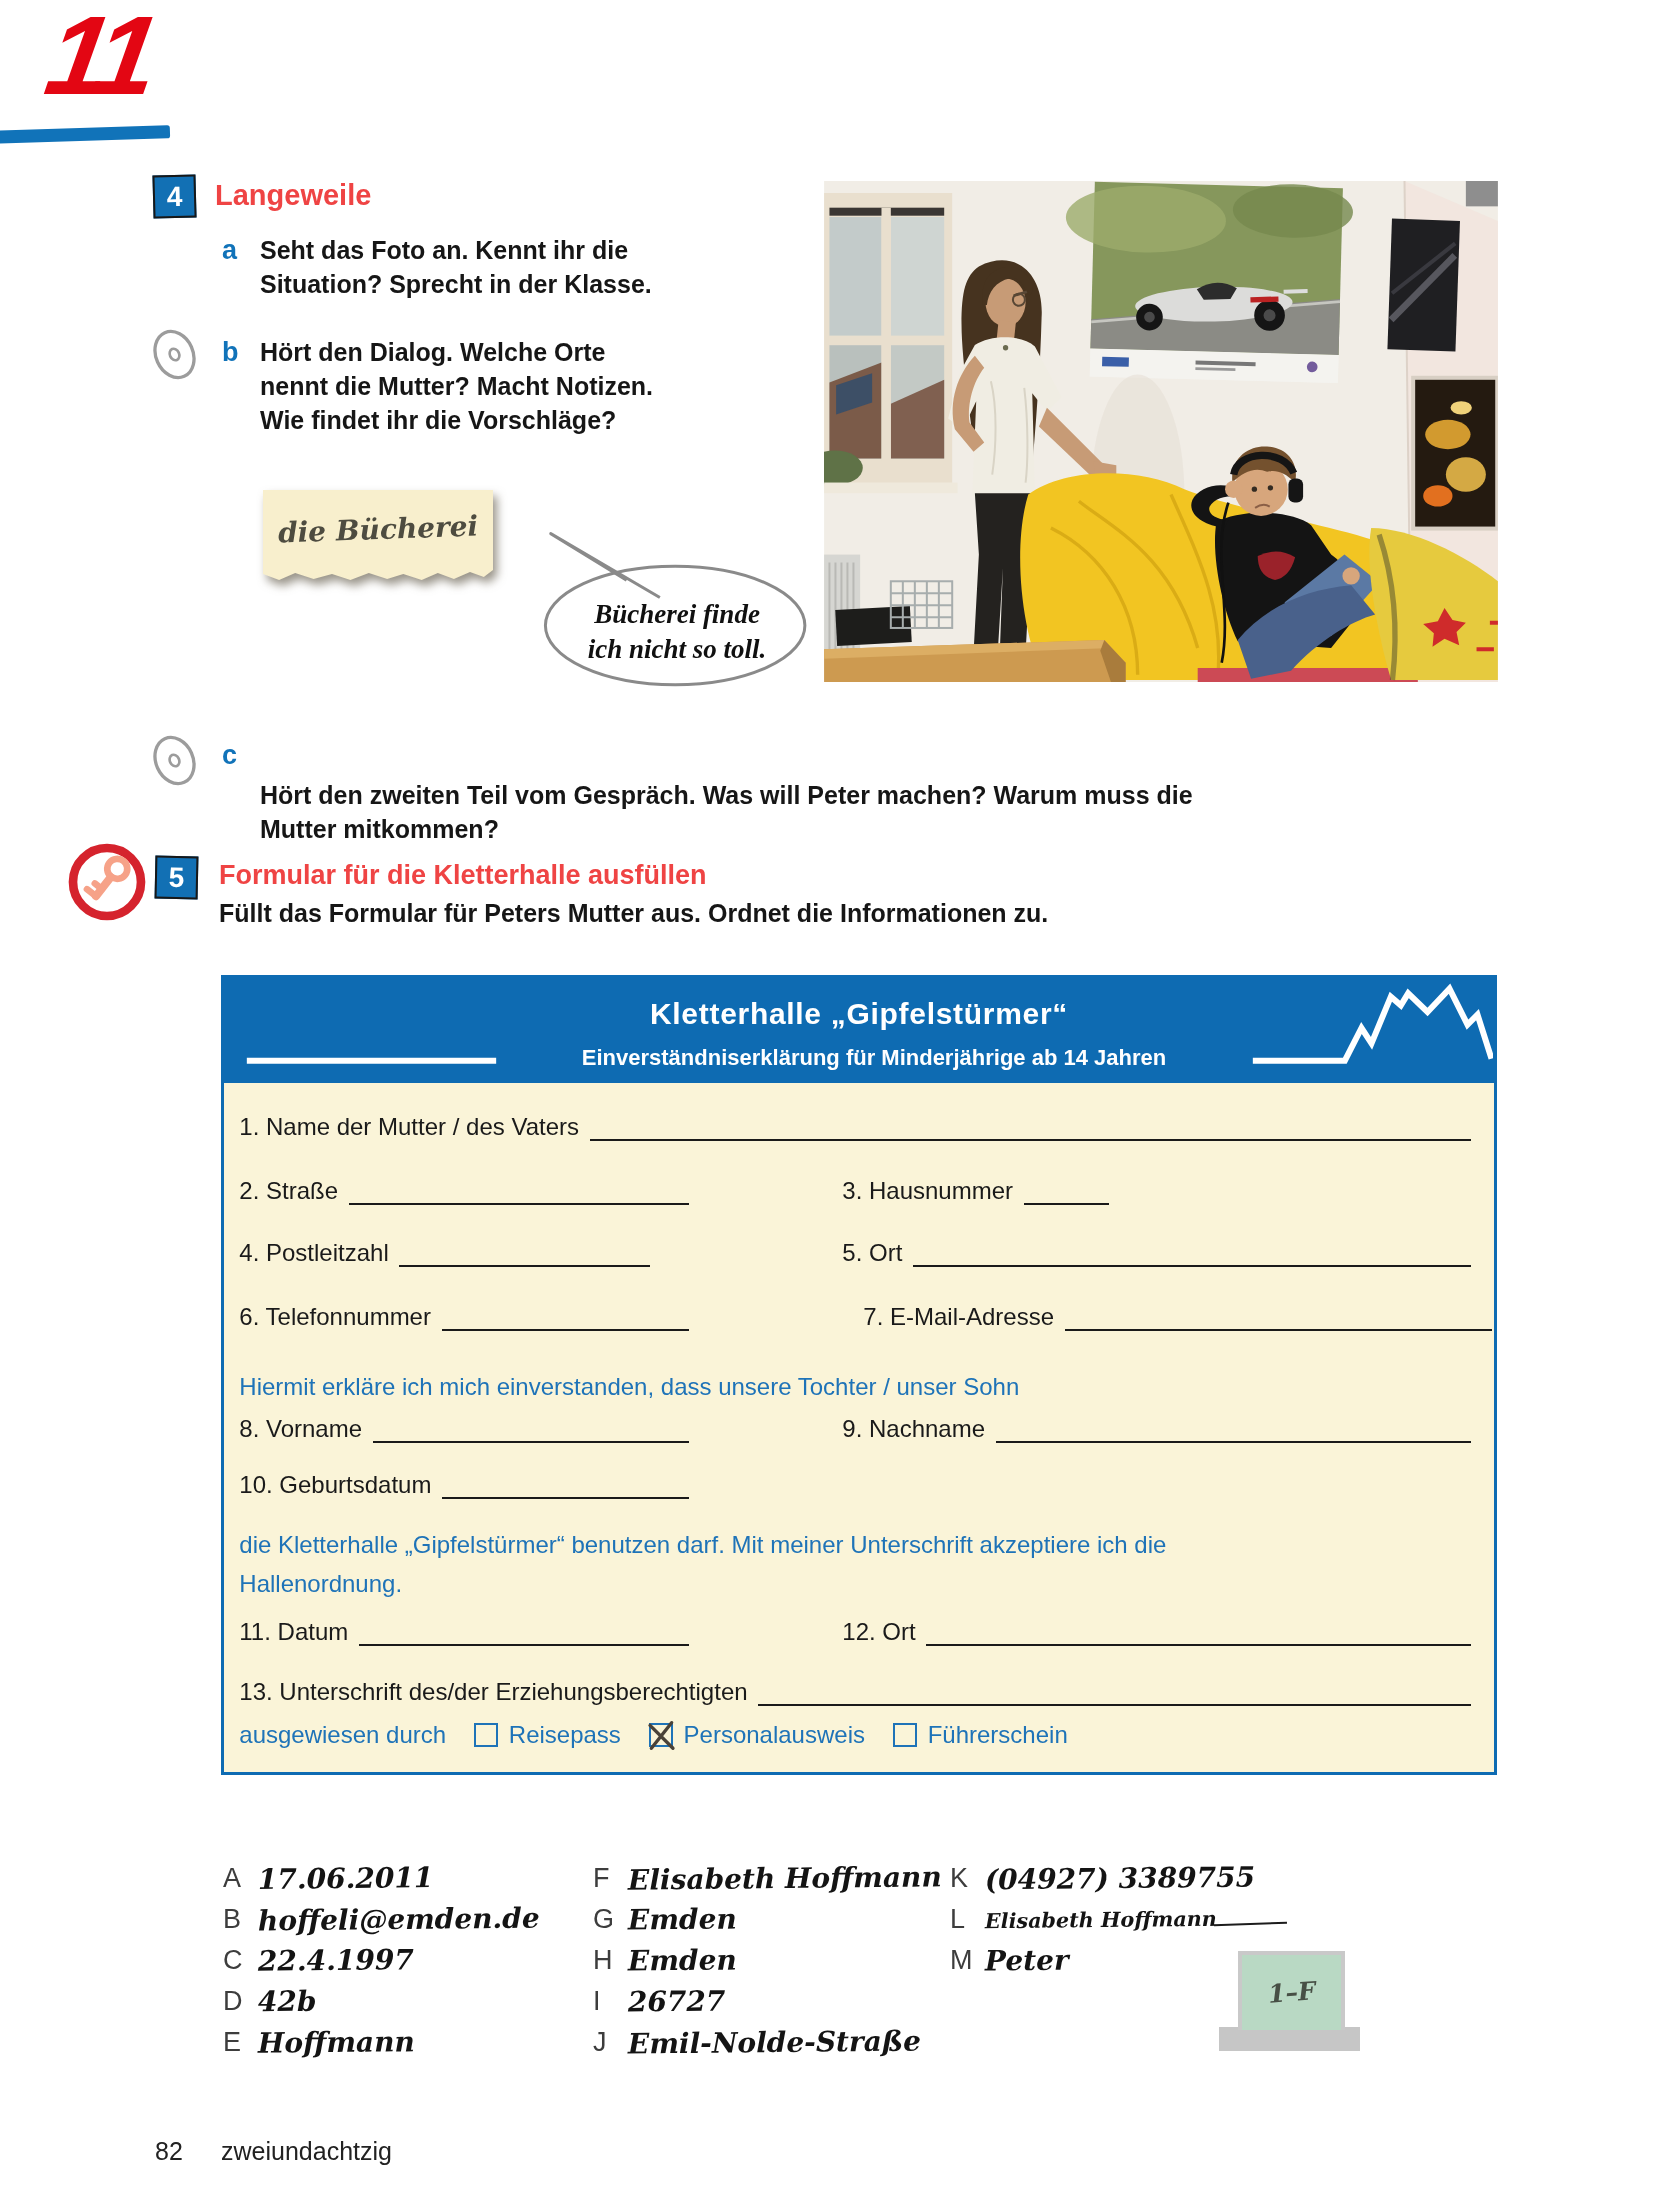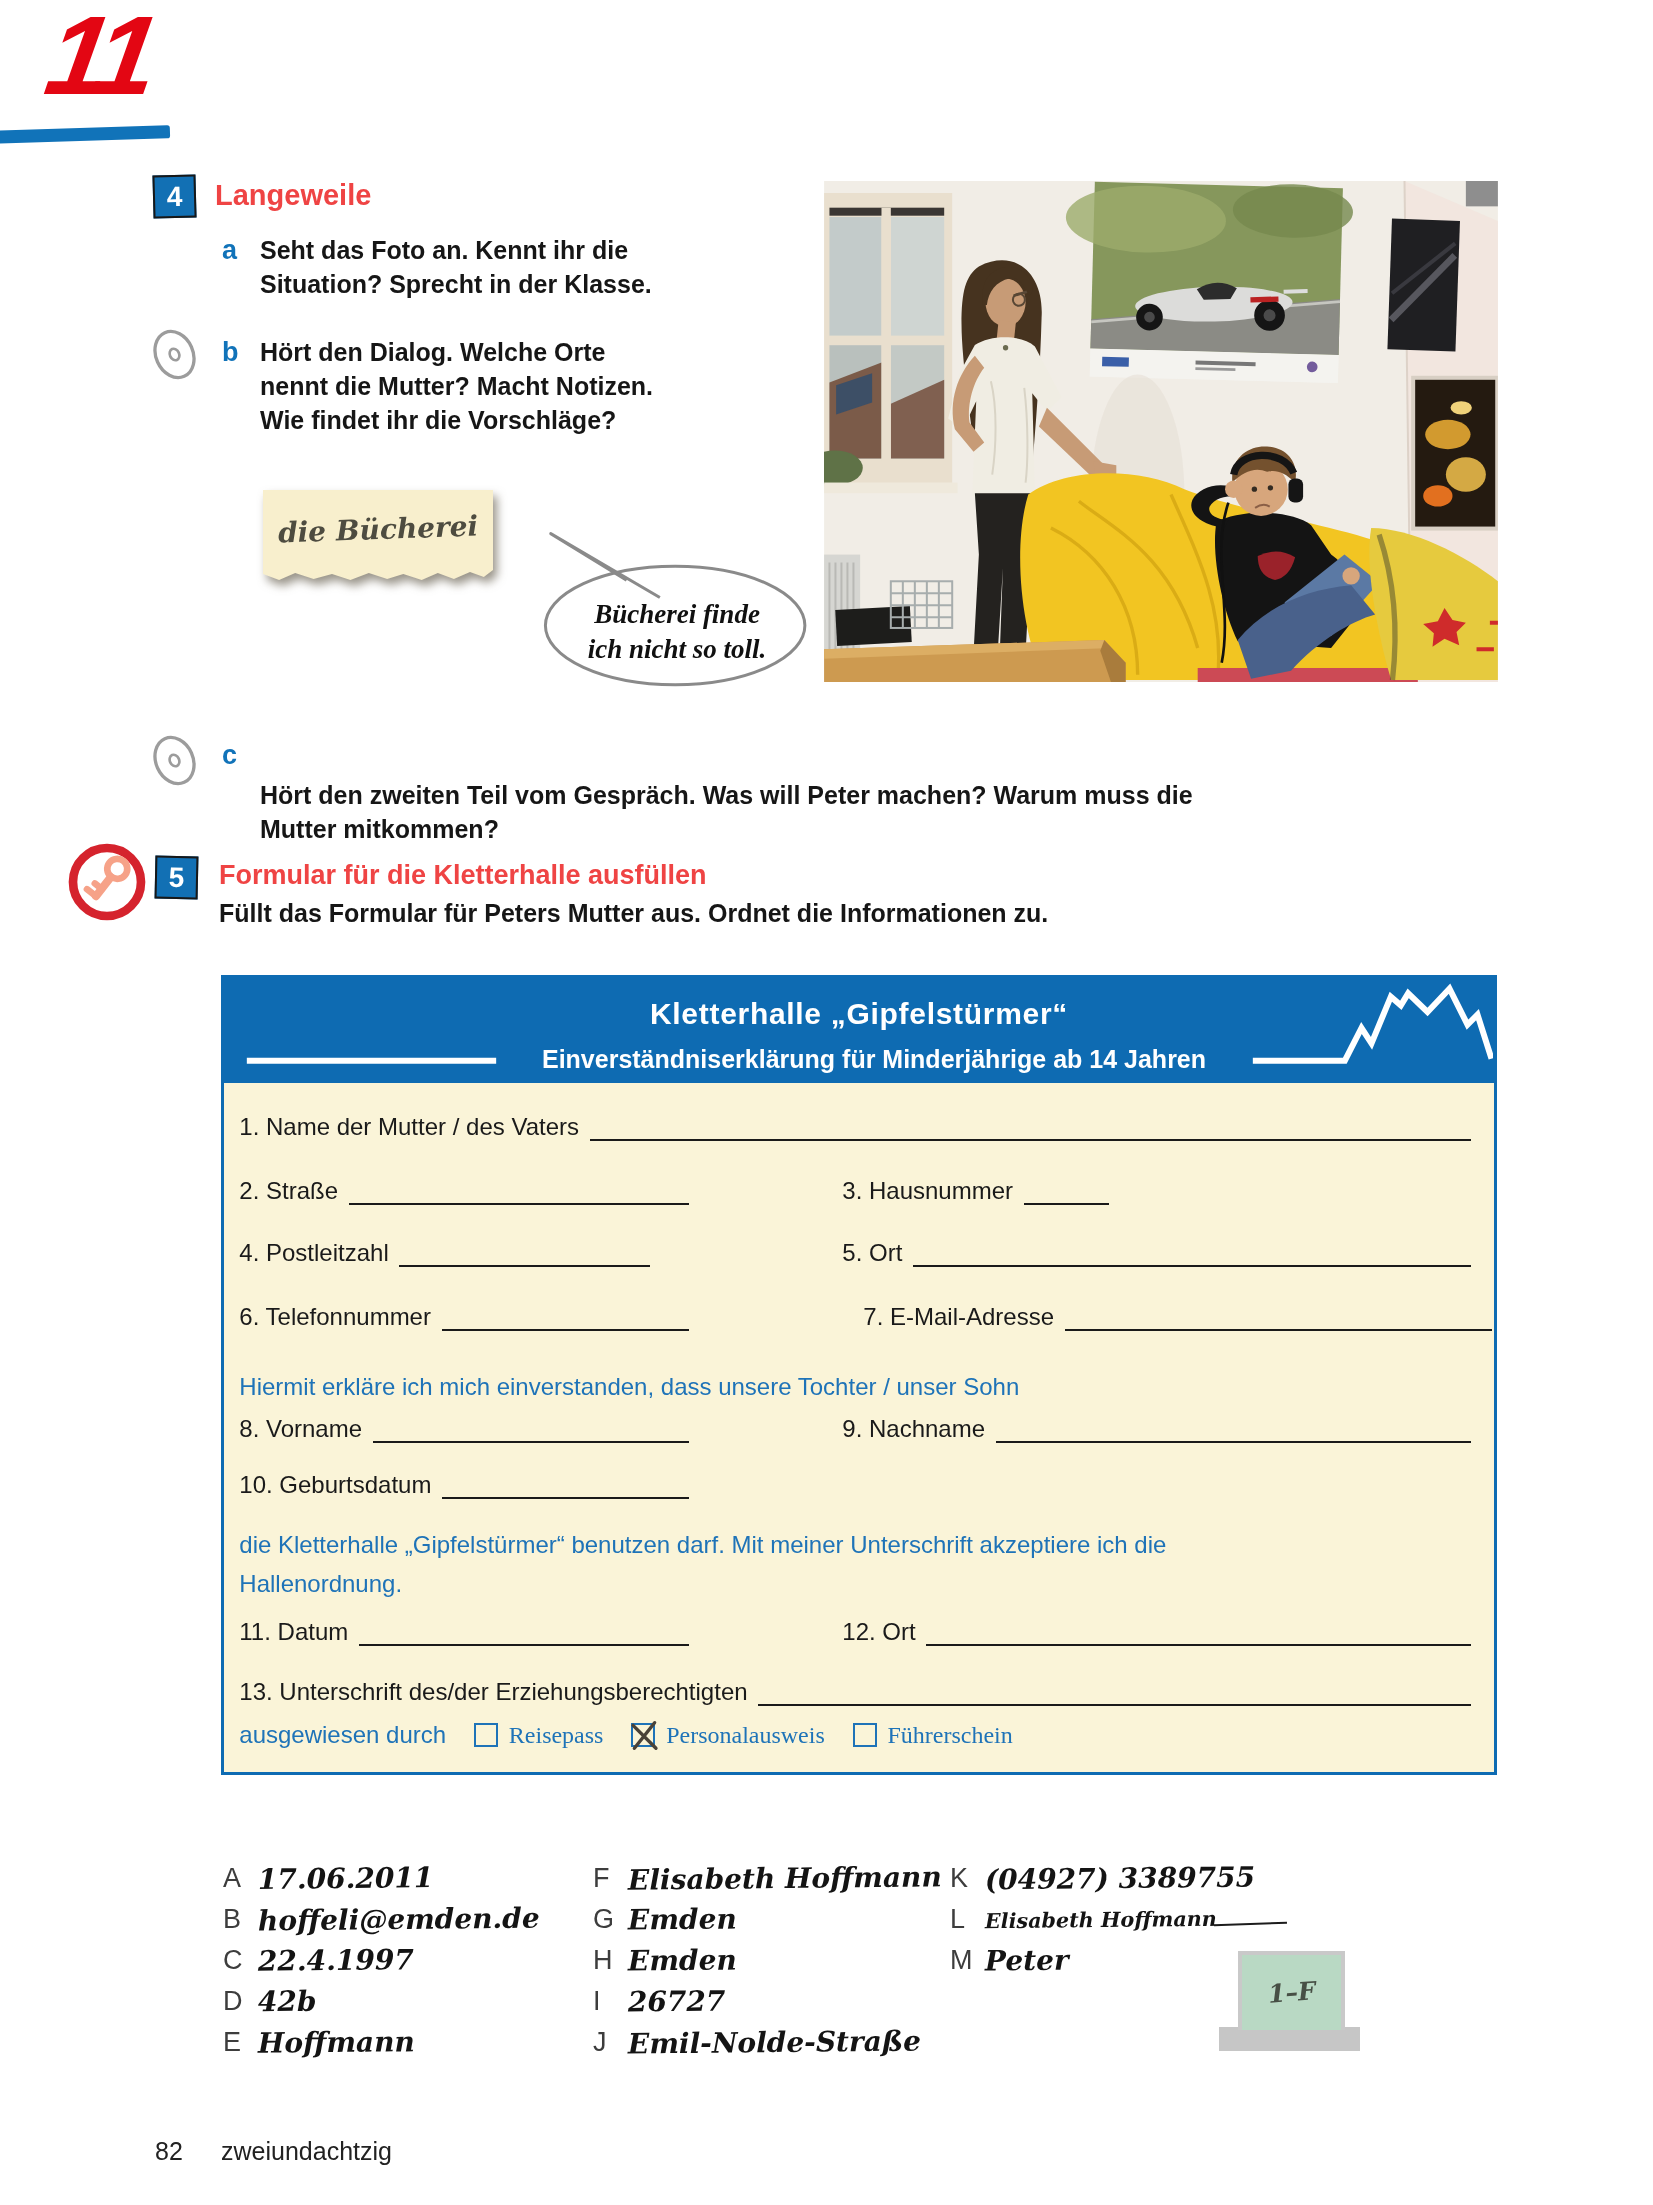--- a/index.html
+++ b/index.html
@@ -40,36 +40,36 @@
                  font-family:"Liberation Serif", serif; font-style:italic; font-weight:bold;
                  font-size:27px; line-height:35px; color:#101010; }
 
   
   .form-box { left:221px; top:975px; width:1276px; height:800px;
               border:3.3px solid #0e6bb2; background:#faf4d8; }
   .form-head { position:absolute; left:0; top:0; width:100%; height:105px; background:#0e6bb2; }
   .form-title { position:absolute; left:0; top:18.7px; width:100%; text-align:center;
                 font-size:30px; font-weight:bold; color:#ffffff; letter-spacing:0.7px; }
   .form-subtitle { position:absolute; left:280px; top:67px; width:740px; text-align:center;
-                   font-size:25px; font-weight:bold; color:#ffffff; }
+                   font-size:22px; font-weight:bold; color:#ffffff; }
   .frow { position:absolute; left:15.3px; width:1232px; height:36px; display:flex;
           align-items:flex-end; font-size:24px; color:#1a1a1a; }
   .fc  { display:flex; align-items:flex-end; }
   .fc2 { position:absolute; left:603px; display:flex; align-items:flex-end; }
   .flabel { white-space:nowrap; }
   .fline { flex:1 1 auto; border-bottom:2px solid #1a1a1a; height:28px; margin-left:10.7px; }
   .bluetext { color:#1e73b8; font-size:24px; }
   .cbrow { align-items:center; }
   .cbgroup { display:flex; align-items:center; margin-left:28px; cursor:pointer; }
   .cbox { width:24px; height:24px; border:2.7px solid #1e73b8; position:relative;
           display:inline-block; margin-right:10.7px; background:transparent; }
   .cbox .xmark { display:none; position:absolute; left:-4.7px; top:-4.7px; width:31px; height:31px;
                  overflow:visible; }
   .cbox.checked .xmark { display:block; }
-  .cblabel { color:#1e73b8; font-size:24px;font-family:Liberation Serif, serif; }
+  .cblabel { color:#1e73b8; font-size:24px; }
 
   
   .ans-col { position:absolute; top:1858px; }
   .ans-row { height:41px; display:flex; align-items:center; }
   .ans-letter { width:35px; font-size:27px; color:#3d3d3d; }
   .hand { font-family:"DejaVu Serif", serif; font-style:italic; font-weight:bold;
           font-size:28px; color:#141414; transform:rotate(-0.6deg); }
   .signature { font-size:20.7px; }
   .sig-tail { display:inline-block; width:73px; border-bottom:2px solid #1c1c1c;
               transform:translateY(4px) rotate(-2deg); margin-left:-2.7px; }

